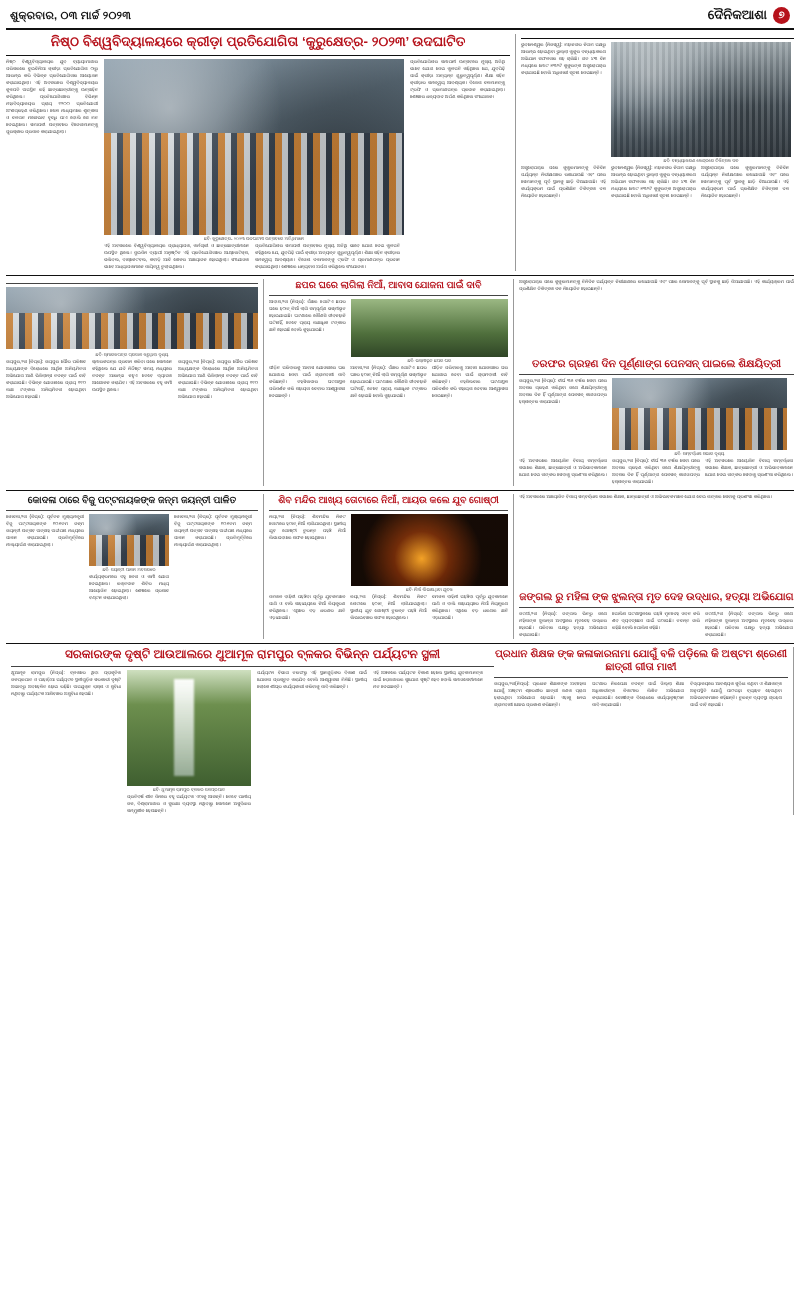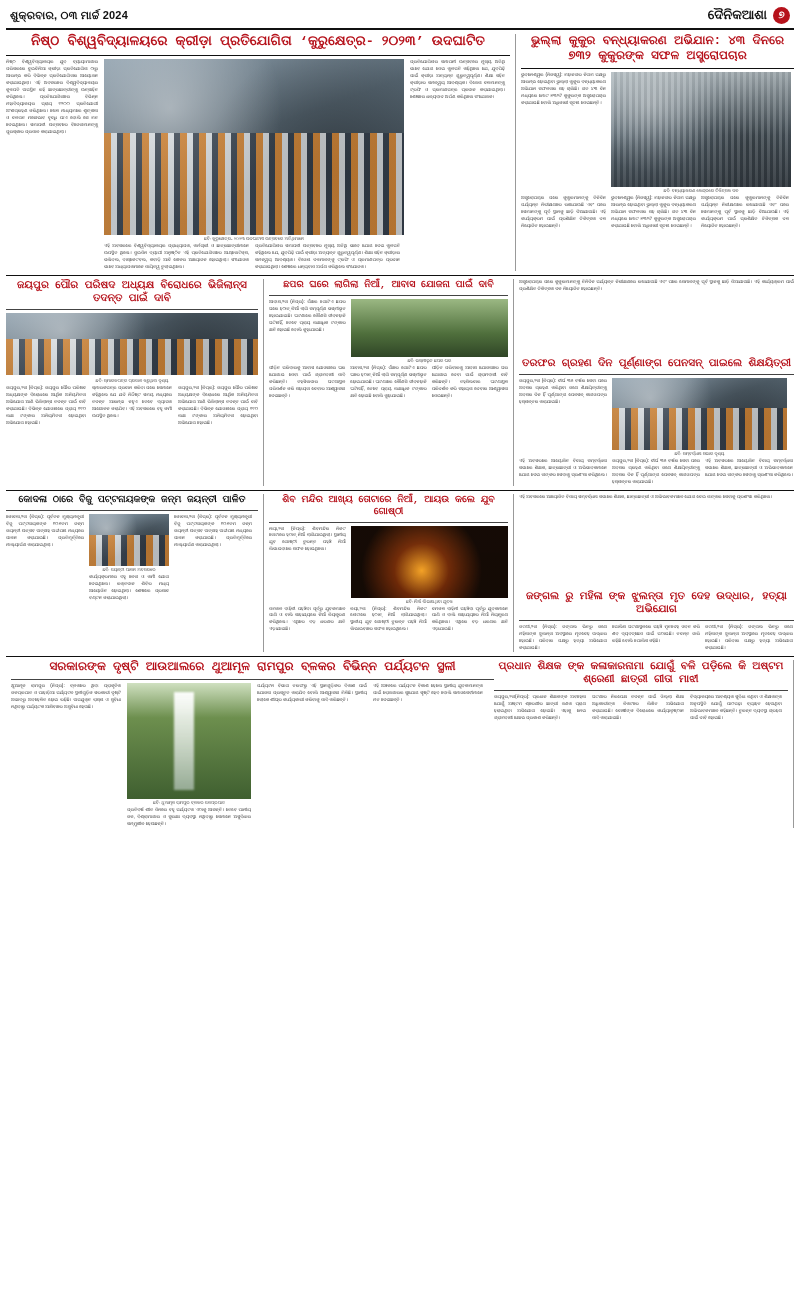--- a/index.html
+++ b/index.html
@@ -40,21 +40,20 @@
     font-size: 10px; font-weight: bold;
     display: flex; align-items: center; justify-content: center;
   }
 
   
   .hl {
     font-weight: bold;
     text-align: center;
     line-height: 1.25;
     color: #b6121b;
-    font-family: Liberation Mono, monospace;
   }
   .hl.black { color: #111; }
   .body-col {
     font-size: 4.6px;
     line-height: 1.52;
     text-align: justify;
     color: #222;
     hyphens: auto;
     word-break: break-word;
   }
@@ -128,21 +127,21 @@
 
   .divider-h { border-top: 1.5px solid #111; margin: 4px 0 3px 0; }
   .divider-h.light { border-top: 1px solid #444; }
 </style>
 </head>
 <body>
 
 <div class="page">
 
   <div class="masthead">
-    <div class="date">ଶୁକ୍ରବାର, ୦୩ ମାର୍ଚ୍ଚ 2024</div>
+    <div class="date">ଶୁକ୍ରବାର, ୦୩ ମାର୍ଚ୍ଚ ୨୦୨୩</div>
     <div class="brand-wrap">
       <div class="brand">ଦୈନିକଆଶା</div>
       <div class="pagenum">୭</div>
     </div>
   </div>
 
   <div class="band" style="margin-top:4px;">
 
     <div class="col pad-r" style="width:510px; border-right:1px solid #999;">
       <div class="hl hl-xl">ନିଷ୍ଠ ବିଶ୍ୱବିଦ୍ୟାଳୟରେ କ୍ରୀଡ଼ା ପ୍ରତିଯୋଗିତା ‘କୁରୁକ୍ଷେତ୍ର- ୨୦୨୩’ ଉଦଘାଟିତ</div>
@@ -155,21 +154,20 @@
           <div class="band" style="gap:6px; margin-top:2px;">
             <div class="col body-col" style="width:145px;">ଏହି ଅବସରରେ ବିଶ୍ୱବିଦ୍ୟାଳୟର ପ୍ରାଧ୍ୟାପକ, କର୍ମଚାରୀ ଓ ଛାତ୍ରଛାତ୍ରୀମାନେ ଉପସ୍ଥିତ ଥିଲେ। ଦୁଇଦିନ ବ୍ୟାପୀ ଅନୁଷ୍ଠିତ ଏହି ପ୍ରତିଯୋଗିତାରେ ଆଥ୍ଲେଟିକ୍ସ, ଭଲିବଲ, ବାସ୍କେଟବଲ, କବାଡ଼ି ଆଦି ଖେଳର ଆୟୋଜନ ହୋଇଥିଲା। ସଂଯୋଜକ ଭାବେ ଅଧ୍ୟାପକମାନେ ଦାୟିତ୍ୱ ତୁଲାଇଥିଲେ।</div>
             <div class="col body-col" style="width:145px;">ପ୍ରତିଯୋଗିତାର ସମାପନୀ ଉତ୍ସବରେ ମୁଖ୍ୟ ଅତିଥି ଭାବେ ଯୋଗ ଦେଇ କୁଳପତି କହିଥିଲେ ଯେ, ଯୁବପିଢ଼ି ପାଇଁ କ୍ରୀଡ଼ା ଅତ୍ୟନ୍ତ ଗୁରୁତ୍ୱପୂର୍ଣ୍ଣ। ଶିକ୍ଷା ସହିତ କ୍ରୀଡ଼ାର ସମନ୍ୱୟ ଆବଶ୍ୟକ। ବିଜେତା ଦଳମାନଙ୍କୁ ଟ୍ରଫି ଓ ପ୍ରମାଣପତ୍ର ପ୍ରଦାନ କରାଯାଇଥିଲା। ଶେଷରେ ଧନ୍ୟବାଦ ଅର୍ପଣ କରିଥିଲେ ସଂଯୋଜକ।</div>
           </div>
         </div>
         <div class="col body-col" style="width:95px;">ପ୍ରତିଯୋଗିତାର ସମାପନୀ ଉତ୍ସବରେ ମୁଖ୍ୟ ଅତିଥି ଭାବେ ଯୋଗ ଦେଇ କୁଳପତି କହିଥିଲେ ଯେ, ଯୁବପିଢ଼ି ପାଇଁ କ୍ରୀଡ଼ା ଅତ୍ୟନ୍ତ ଗୁରୁତ୍ୱପୂର୍ଣ୍ଣ। ଶିକ୍ଷା ସହିତ କ୍ରୀଡ଼ାର ସମନ୍ୱୟ ଆବଶ୍ୟକ। ବିଜେତା ଦଳମାନଙ୍କୁ ଟ୍ରଫି ଓ ପ୍ରମାଣପତ୍ର ପ୍ରଦାନ କରାଯାଇଥିଲା। ଶେଷରେ ଧନ୍ୟବାଦ ଅର୍ପଣ କରିଥିଲେ ସଂଯୋଜକ।</div>
       </div>
     </div>
 
     <div class="col pad-l" style="width:278px;">
-      <div class="hl hl-l">ଭୁଲ୍ଲା କୁକୁର ବନ୍ଧ୍ୟାକରଣ ଅଭିଯାନ: ୪୩ ଦିନରେ ୭୩୨ କୁକୁରଙ୍କ ସଫଳ ଅସ୍ତ୍ରୋପଚାର</div>
       <div class="divider-h"></div>
       <div class="band" style="gap:5px;">
         <div class="col body-col" style="width:85px;">ଭୁବନେଶ୍ୱର (ନିଜସ୍ୱ): ମହାନଗର ନିଗମ ପକ୍ଷରୁ ଆରମ୍ଭ ହୋଇଥିବା ଭୁଲ୍ଲା କୁକୁର ବନ୍ଧ୍ୟାକରଣ ଅଭିଯାନ ସଫଳତାର ସହ ଚାଲିଛି। ଗତ ୪୩ ଦିନ ମଧ୍ୟରେ ମୋଟ ୭୩୨ଟି କୁକୁରଙ୍କ ଅସ୍ତ୍ରୋପଚାର କରାଯାଇଛି ବୋଲି ଅଧିକାରୀ ସୂଚନା ଦେଇଛନ୍ତି।</div>
         <div class="col" style="width:180px;">
           <div class="photo indoor" style="height:115px;"></div>
           <div class="cap">ଛବି: ବନ୍ଧ୍ୟାକରଣ କେନ୍ଦ୍ରରେ ଚିକିତ୍ସକ ଦଳ</div>
         </div>
       </div>
       <div class="band" style="gap:5px; margin-top:2px;">
         <div class="col body-col" style="width:85px;">ଅସ୍ତ୍ରୋପଚାର ପରେ କୁକୁରମାନଙ୍କୁ ତିନିଦିନ ପର୍ଯ୍ୟନ୍ତ ନିରୀକ୍ଷଣରେ ରଖାଯାଉଛି ଏବଂ ପରେ ସେମାନଙ୍କୁ ପୂର୍ବ ସ୍ଥାନକୁ ଛାଡ଼ି ଦିଆଯାଉଛି। ଏହି କାର୍ଯ୍ୟକ୍ରମ ପାଇଁ ପ୍ରଶିକ୍ଷିତ ଚିକିତ୍ସକ ଦଳ ନିୟୋଜିତ ହୋଇଛନ୍ତି।</div>
@@ -177,21 +175,20 @@
         <div class="col body-col" style="width:88px;">ଅସ୍ତ୍ରୋପଚାର ପରେ କୁକୁରମାନଙ୍କୁ ତିନିଦିନ ପର୍ଯ୍ୟନ୍ତ ନିରୀକ୍ଷଣରେ ରଖାଯାଉଛି ଏବଂ ପରେ ସେମାନଙ୍କୁ ପୂର୍ବ ସ୍ଥାନକୁ ଛାଡ଼ି ଦିଆଯାଉଛି। ଏହି କାର୍ଯ୍ୟକ୍ରମ ପାଇଁ ପ୍ରଶିକ୍ଷିତ ଚିକିତ୍ସକ ଦଳ ନିୟୋଜିତ ହୋଇଛନ୍ତି।</div>
       </div>
     </div>
   </div>
 
   <div class="divider-h"></div>
 
   <div class="band">
 
     <div class="col pad-r" style="width:258px; border-right:1px solid #999;">
-      <div class="hl hl-m">ଜୟପୁର ପୌର ପରିଷଦ ଅଧ୍ୟକ୍ଷ ବିରୋଧରେ ଭିଜିଲାନ୍ସ ତଦନ୍ତ ପାଇଁ ଦାବି</div>
       <div class="divider-h light"></div>
       <div class="photo people" style="height:62px; margin-bottom:2px;"></div>
       <div class="cap">ଛବି: ସ୍ମାରକପତ୍ର ପ୍ରଦାନ କରୁଥିବା ଦୃଶ୍ୟ</div>
       <div class="band" style="gap:6px; margin-top:2px;">
         <div class="col body-col" style="width:80px;">ଜୟପୁର,୨ତା (ନିପ୍ର): ଜୟପୁର ପୌର ପରିଷଦ ଅଧ୍ୟକ୍ଷଙ୍କ ବିରୋଧରେ ଆର୍ଥିକ ଅନିୟମିତତା ଅଭିଯୋଗ ଆଣି ଭିଜିଲାନ୍ସ ତଦନ୍ତ ପାଇଁ ଦାବି କରାଯାଇଛି। ବିଭିନ୍ନ ଯୋଜନାରେ ପ୍ରାୟ ୧୧୦ ଲକ୍ଷ ଟଙ୍କାର ଅନିୟମିତତା ହୋଇଥିବା ଅଭିଯୋଗ ହୋଇଛି।</div>
         <div class="col body-col" style="width:80px;">ସ୍ମାରକପତ୍ର ପ୍ରଦାନ କରିବା ପରେ ସେମାନେ କହିଥିଲେ ଯେ ଯଦି ନିର୍ଦ୍ଦିଷ୍ଟ ସମୟ ମଧ୍ୟରେ ତଦନ୍ତ ଆରମ୍ଭ ନହୁଏ ତେବେ ବ୍ୟାପକ ଆନ୍ଦୋଳନ କରାଯିବ। ଏହି ଅବସରରେ ବହୁ କର୍ମୀ ଉପସ୍ଥିତ ଥିଲେ।</div>
         <div class="col body-col" style="width:80px;">ଜୟପୁର,୨ତା (ନିପ୍ର): ଜୟପୁର ପୌର ପରିଷଦ ଅଧ୍ୟକ୍ଷଙ୍କ ବିରୋଧରେ ଆର୍ଥିକ ଅନିୟମିତତା ଅଭିଯୋଗ ଆଣି ଭିଜିଲାନ୍ସ ତଦନ୍ତ ପାଇଁ ଦାବି କରାଯାଇଛି। ବିଭିନ୍ନ ଯୋଜନାରେ ପ୍ରାୟ ୧୧୦ ଲକ୍ଷ ଟଙ୍କାର ଅନିୟମିତତା ହୋଇଥିବା ଅଭିଯୋଗ ହୋଇଛି।</div>
       </div>
     </div>
 

